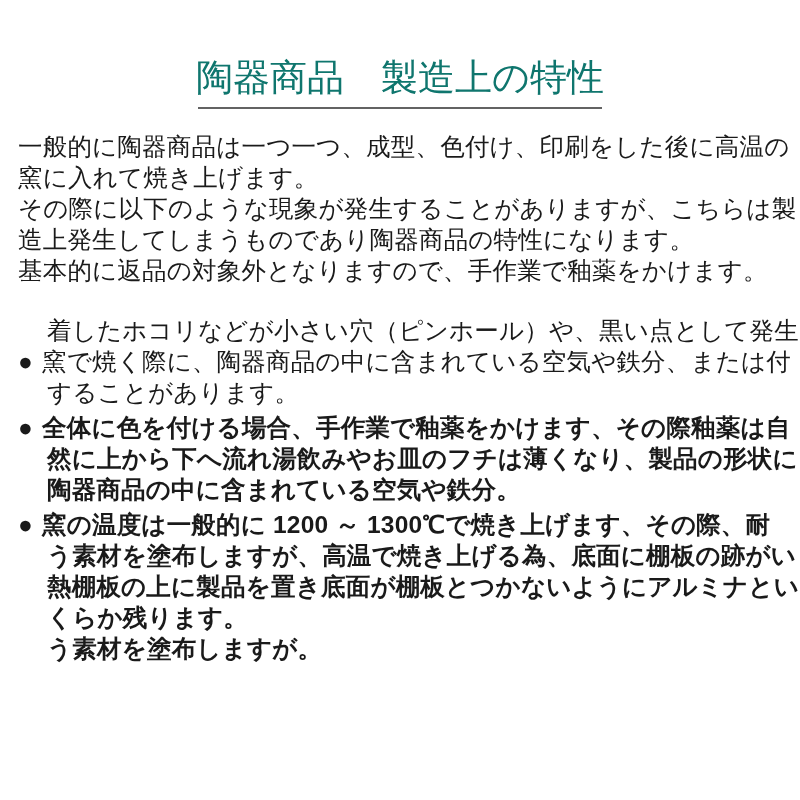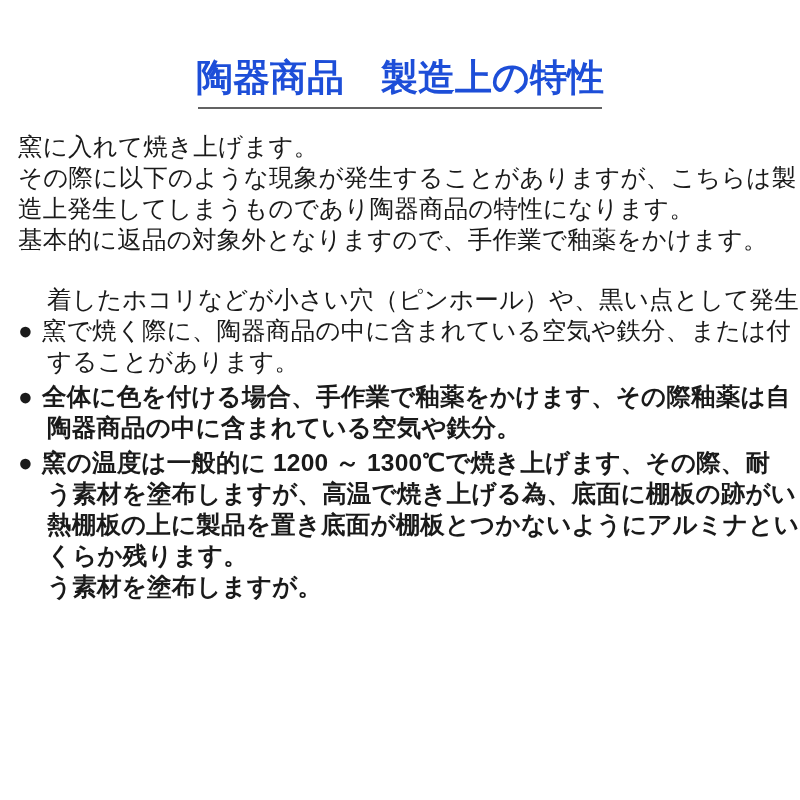--- a/index.html
+++ b/index.html
@@ -19,22 +19,22 @@
     width: 800px;
     height: 800px;
     background: #ffffff;
   }
   .title {
     margin: 56px 0 0 0;
     padding: 0;
     text-align: center;
     font-size: 37px;
     line-height: 44px;
-    font-weight: 700;
-    color: #1d4ed8;
+    font-weight: 400;
+    color: #0f766e;
     white-space: nowrap;
   }
   .title-underline {
     width: 404px;
     height: 2px;
     background: #636363;
     margin: 7px auto 0 auto;
   }
   .content {
     padding: 0 10px 0 18px;
@@ -64,33 +64,35 @@
   }
 </style>
 </head>
 <body>
 
 <div class="page">
   <h1 class="title">陶器商品　製造上の特性</h1>
   <div class="title-underline"></div>
   <div class="content">
     <div class="intro">
+        <div class="text-line">一般的に陶器商品は一つ一つ、成型、色付け、印刷をした後に高温の</div>
         <div class="text-line">窯に入れて焼き上げます。</div>
         <div class="text-line">その際に以下のような現象が発生することがありますが、こちらは製</div>
         <div class="text-line">造上発生してしまうものであり陶器商品の特性になります。</div>
         <div class="text-line">基本的に返品の対象外となりますので、手作業で釉薬をかけます。</div>
       </div>
     <div class="bullet-list">
         <div class="bullet-item">
           <div class="text-line bullet-cont">着したホコリなどが小さい穴（ピンホール）や、黒い点として発生</div>
           <div class="text-line bullet-first"><span class="bullet-marker">●</span><span>窯で焼く際に、陶器商品の中に含まれている空気や鉄分、または付</span></div>
           <div class="text-line bullet-cont">することがあります。</div>
         </div>
         <div class="bullet-item">
           <div class="text-line bullet-first"><span class="bullet-marker">●</span><span>全体に色を付ける場合、手作業で釉薬をかけます、その際釉薬は自</span></div>
+          <div class="text-line bullet-cont">然に上から下へ流れ湯飲みやお皿のフチは薄くなり、製品の形状に</div>
           <div class="text-line bullet-cont">陶器商品の中に含まれている空気や鉄分。</div>
         </div>
         <div class="bullet-item">
           <div class="text-line bullet-first"><span class="bullet-marker">●</span><span>窯の温度は一般的に 1200 ～ 1300℃で焼き上げます、その際、耐</span></div>
           <div class="text-line bullet-cont">う素材を塗布しますが、高温で焼き上げる為、底面に棚板の跡がい</div>
           <div class="text-line bullet-cont">熱棚板の上に製品を置き底面が棚板とつかないようにアルミナとい</div>
           <div class="text-line bullet-cont">くらか残ります。</div>
           <div class="text-line bullet-cont">う素材を塗布しますが。</div>
         </div>
       </div>

